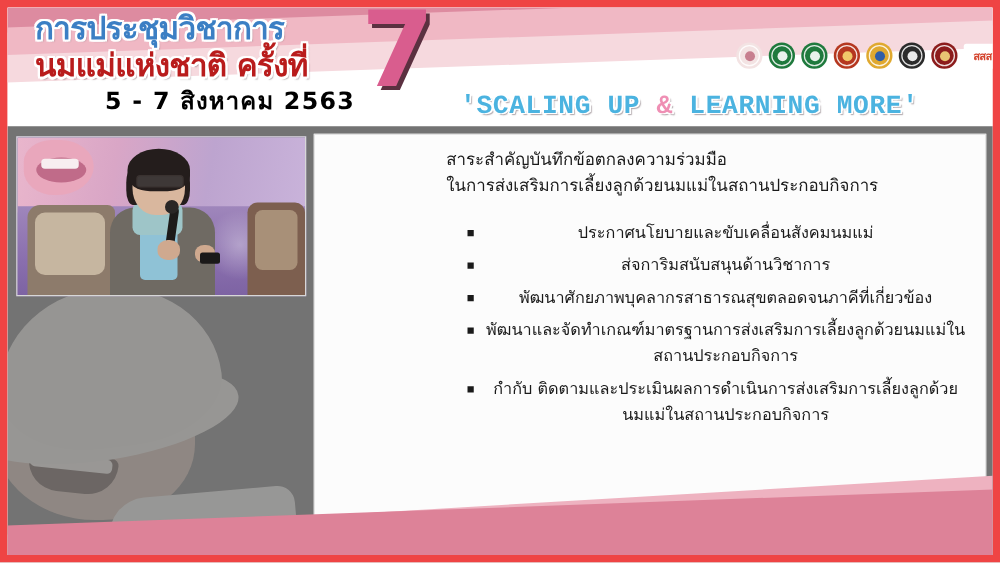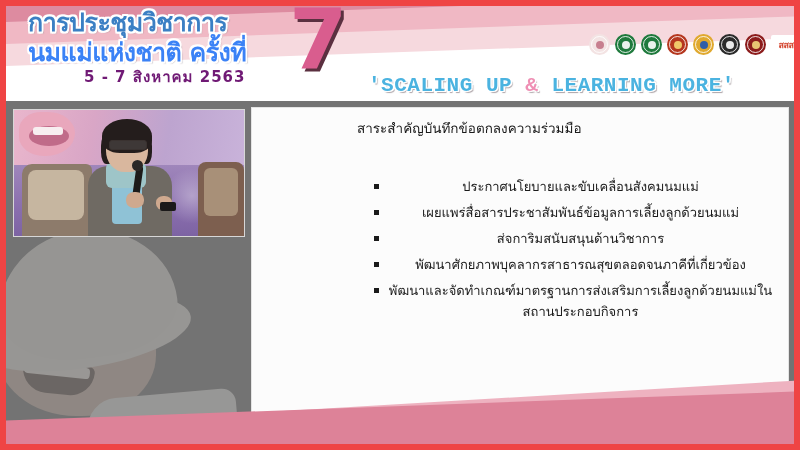--- a/index.html
+++ b/index.html
@@ -73,38 +73,38 @@
   .tline1 {
     color: #3b7fc4;
     text-shadow:
       -1.6px -1.6px 0 #ffffff, 1.6px -1.6px 0 #ffffff,
       -1.6px 1.6px 0 #ffffff, 1.6px 1.6px 0 #ffffff,
       0 -1.8px 0 #ffffff, 0 1.8px 0 #ffffff,
       -1.8px 0 0 #ffffff, 1.8px 0 0 #ffffff,
       2px 2px 1px rgba(60,40,50,0.35);
   }
   .tline2 {
-    color: #3b82f6;
+    color: #b91c1c;
     margin-top: 1px;
     text-shadow:
       -1.6px -1.6px 0 #ffffff, 1.6px -1.6px 0 #ffffff,
       -1.6px 1.6px 0 #ffffff, 1.6px 1.6px 0 #ffffff,
       0 -1.8px 0 #ffffff, 0 1.8px 0 #ffffff,
       -1.8px 0 0 #ffffff, 1.8px 0 0 #ffffff,
       2px 2px 1px rgba(60,40,50,0.35);
   }
   .conf-date {
     position: absolute;
     left: 78px;
     top: 59px;
     font-family: "DejaVu Sans", sans-serif;
     font-weight: bold;
-    font-size: 15px;
+    font-size: 19px;
     letter-spacing: 1px;
-    color: #701a75;
+    color: #000000;
     white-space: nowrap;
     text-shadow: 1px 1px 0 rgba(255,255,255,0.8);
     z-index: 8;
   }
 
   
   .big-seven {
     position: absolute;
     left: 283px;
     top: -8px;
@@ -605,28 +605,29 @@
       <div class="vt-mic"></div>
       <div class="vt-mic-head"></div>
       <div class="vt-hand"></div>
       <div class="vt-hand2"></div>
       <div class="vt-remote"></div>
     </div>
 
     <div class="content-panel">
       <div class="content-heading">
         <div>สาระสำคัญบันทึกข้อตกลงความร่วมมือ</div>
+        <div>ในการส่งเสริมการเลี้ยงลูกด้วยนมแม่ในสถานประกอบกิจการ</div>
       </div>
 
       <ul class="bullet-list">
         <li>ประกาศนโยบายและขับเคลื่อนสังคมนมแม่</li>
-        <li>เผยแพร่สื่อสารประชาสัมพันธ์ข้อมูลการเลี้ยงลูกด้วยนมแม่</li>
         <li>ส่จการิมสนับสนุนด้านวิชาการ</li>
         <li>พัฒนาศักยภาพบุคลากรสาธารณสุขตลอดจนภาคีที่เกี่ยวข้อง</li>
         <li>พัฒนาและจัดทำเกณฑ์มาตรฐานการส่งเสริมการเลี้ยงลูกด้วยนมแม่ในสถานประกอบกิจการ</li>
+        <li>กำกับ ติดตามและประเมินผลการดำเนินการส่งเสริมการเลี้ยงลูกด้วยนมแม่ในสถานประกอบกิจการ</li>
       </ul>
     </div>
 
     <div class="bottom-band-light"></div>
     <div class="bottom-band"></div>
   </div>
 
 </div>
 
 </body></html>

